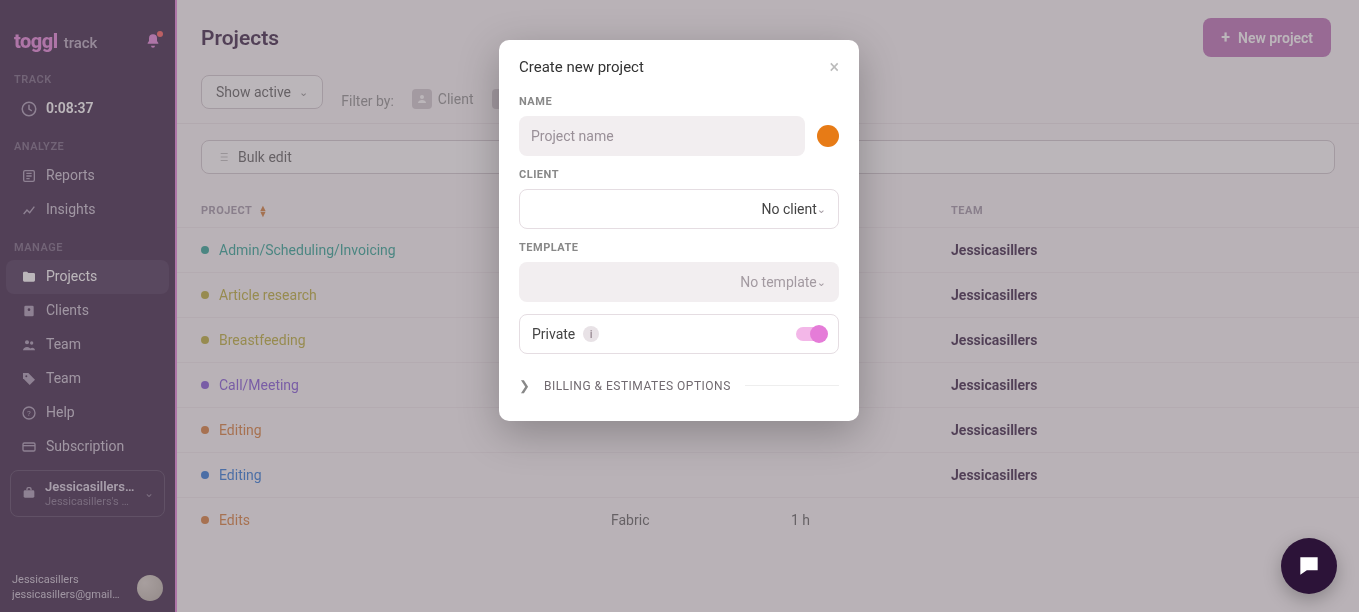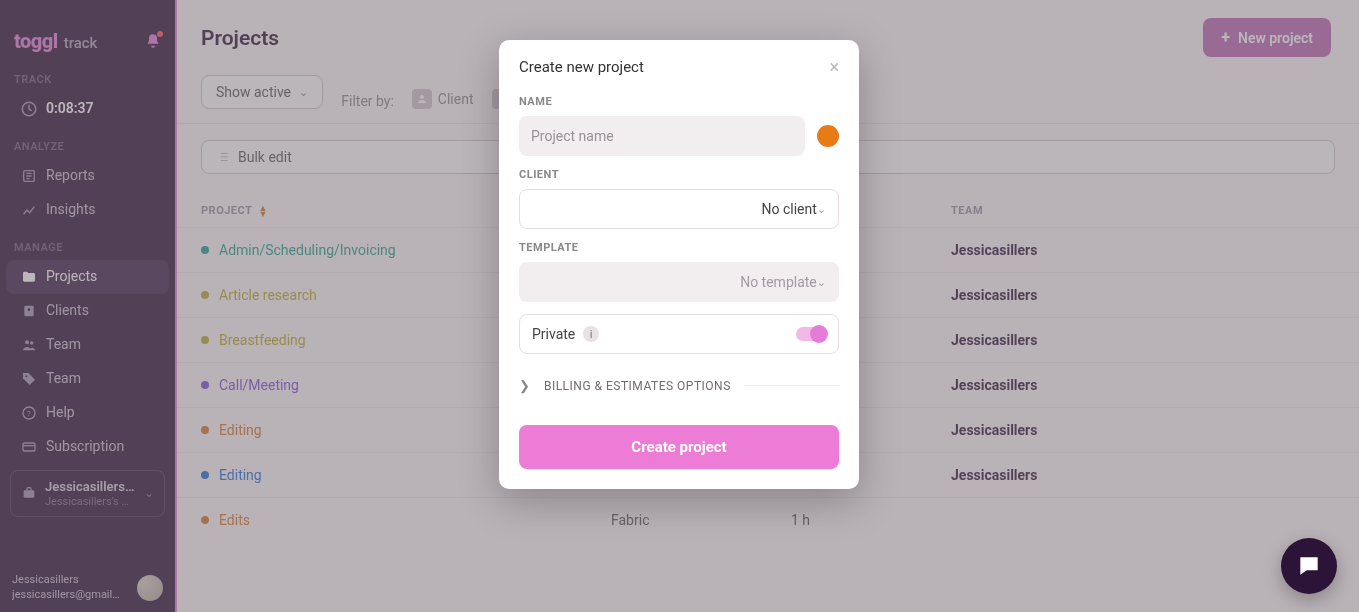--- a/index.html
+++ b/index.html
@@ -399,22 +399,19 @@
         </div>
     </div>
   </div>
 
   <div class="divider-row">
     <span class="chev-r">❯</span>
     <span class="lbl">BILLING &amp; ESTIMATES OPTIONS</span>
     <span class="line"></span>
   </div>
 
-  <button class="create-btn">
-    <span>Create project</span>
-  </button>
 </div>
 
 <div class="chat-fab">
   <svg width="26" height="26" viewBox="0 0 24 24" fill="#fff">
     <path d="M4 4h16v12H10l-6 4V4z"></path>
   </svg>
 </div>
 
 </body></html>

